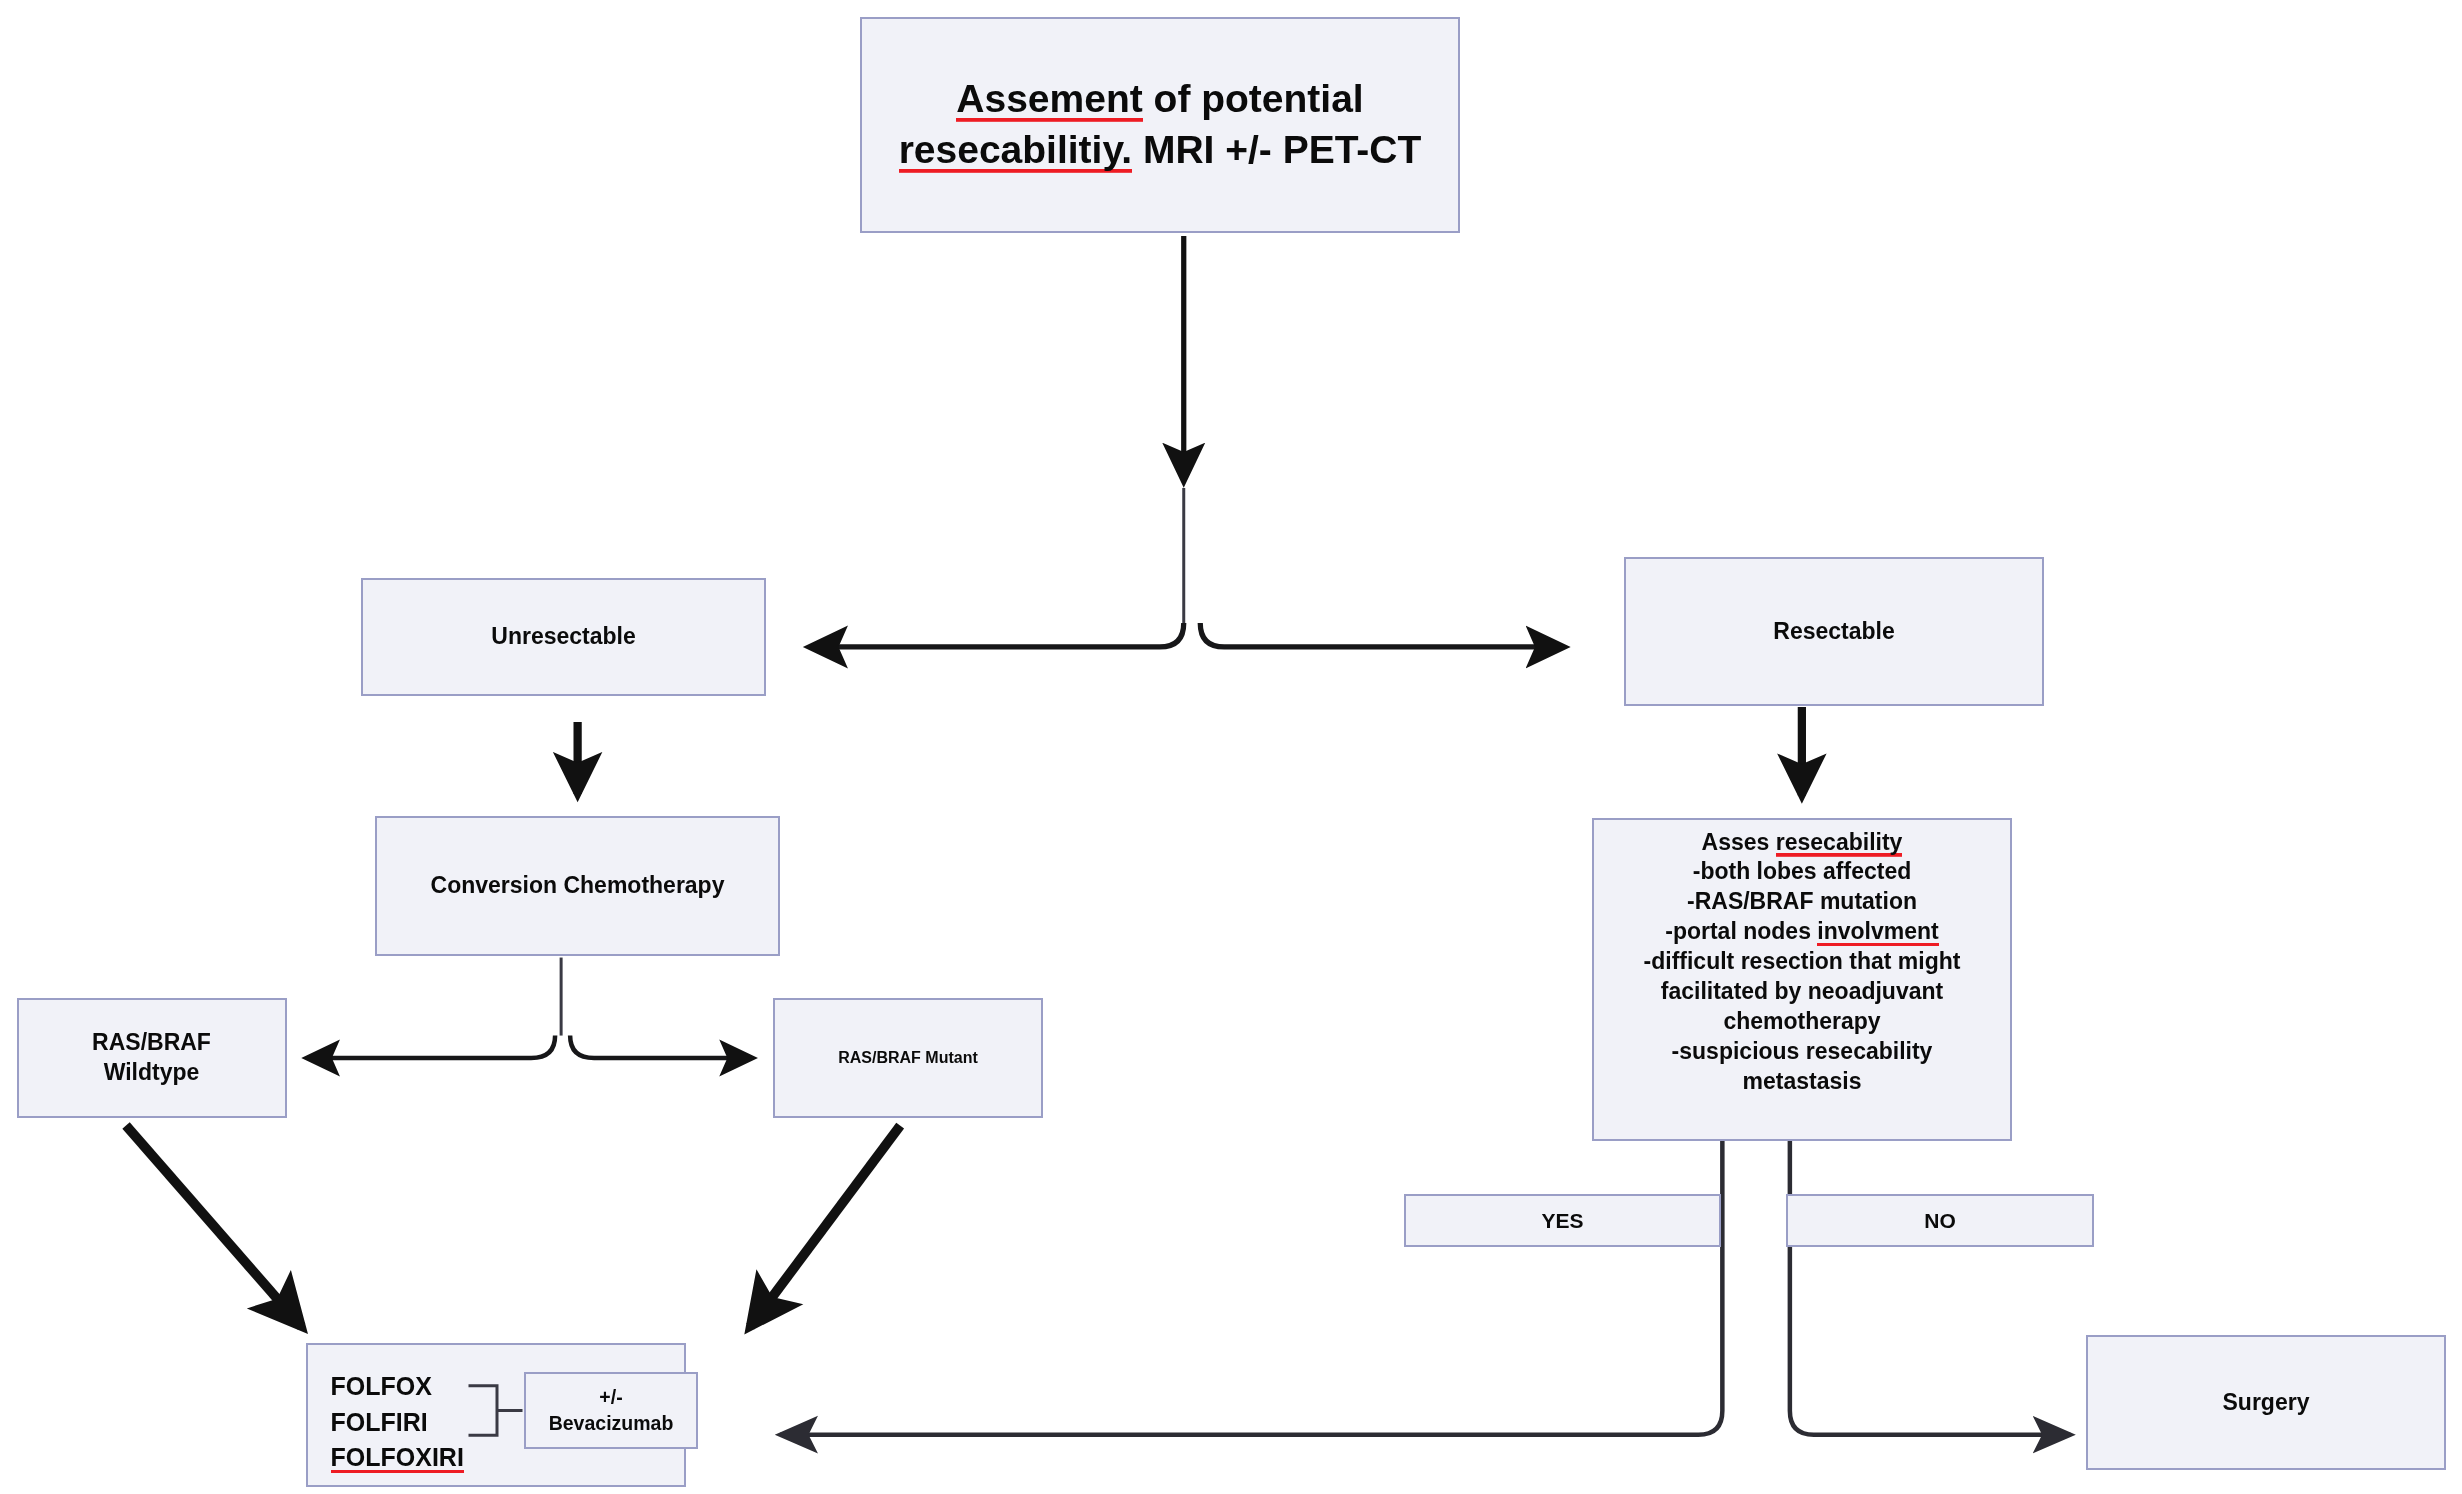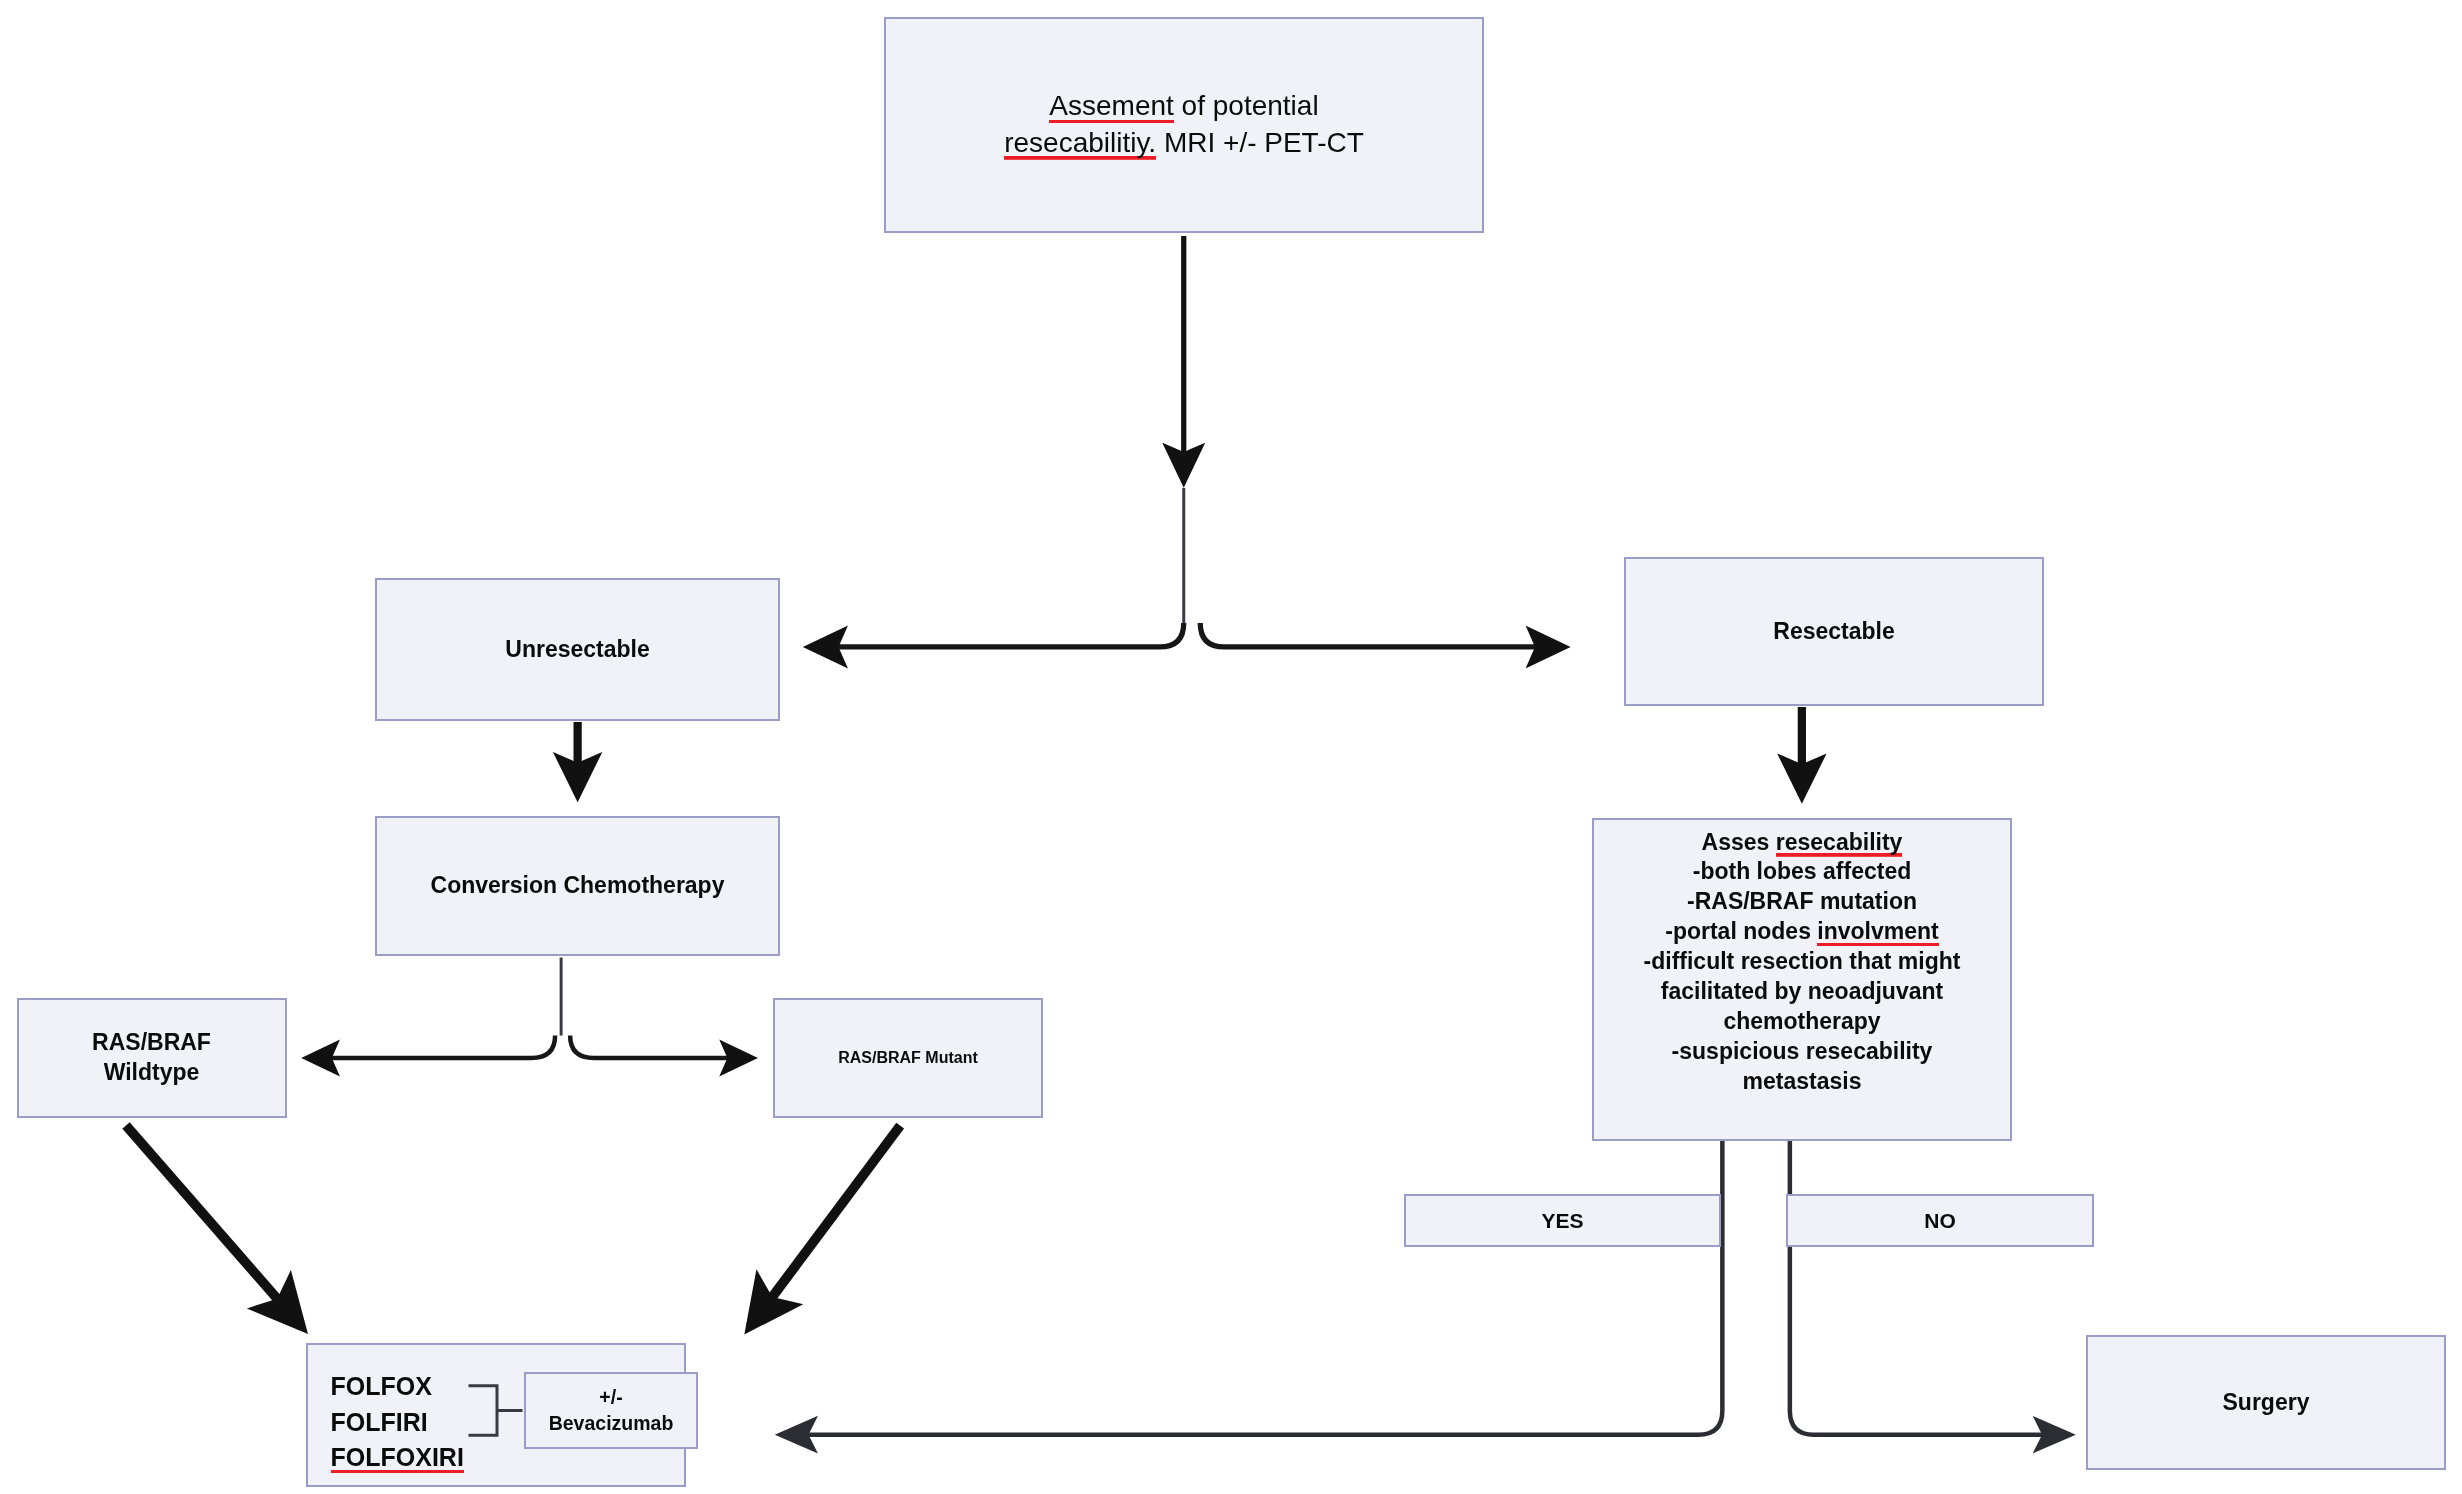--- a/index.html
+++ b/index.html
@@ -32,27 +32,27 @@
     z-index: 5;
   }
   .spell {
     background-image: linear-gradient(#ee1c24, #ee1c24);
     background-repeat: no-repeat;
     background-size: 100% 3.8px;
     background-position: 0 100%;
     padding-bottom: 2.3px;
   }
   #node-assessment {
-    left: 884px; top: 16.5px; width: 600px; height: 216px;
-    font-size: 28px; font-weight: normal;
+    left: 860px; top: 16.5px; width: 600px; height: 216px;
+    font-size: 39px; font-weight: bold;
     padding: 0 16.5px;
   }
   #node-assessment .inner { display:block; }
   #node-unresectable {
-    left: 375px; top: 578px; width: 405px; height: 143px;
+    left: 361px; top: 578px; width: 405px; height: 118px;
     font-size: 23px;
   }
   #node-resectable {
     left: 1592px; top: 557px; width: 420px; height: 149px;
     font-size: 23px;
     margin-left: 32px;
   }
   #node-conversion {
     left: 375px; top: 816px; width: 405px; height: 140px;
     font-size: 23px;

